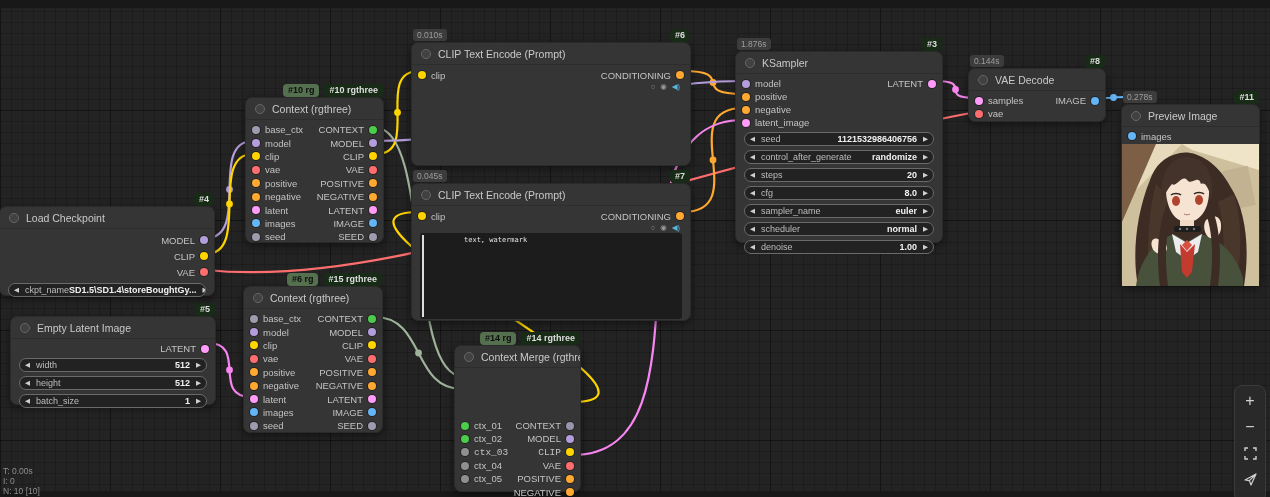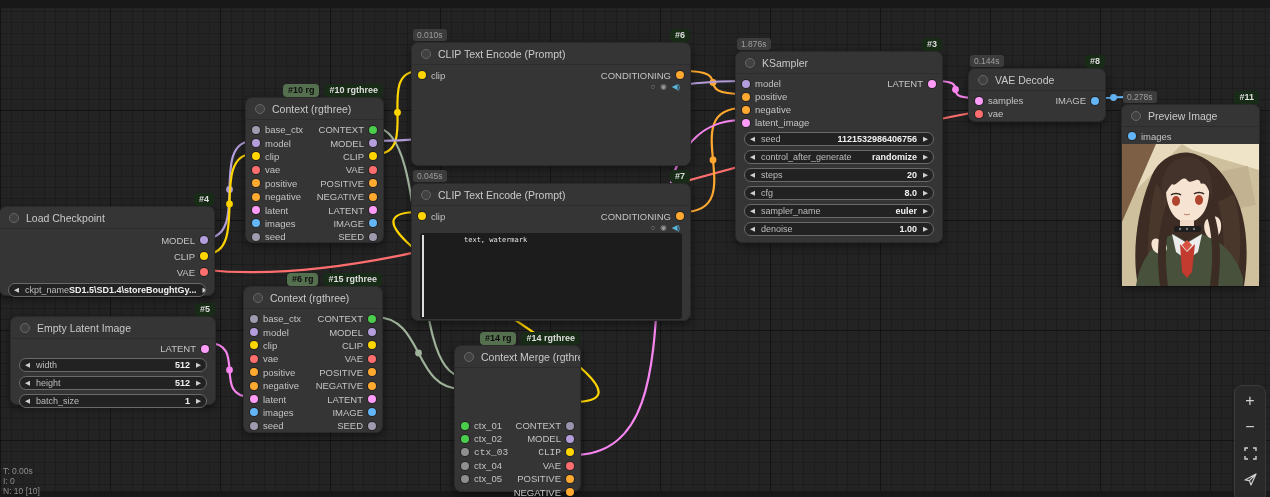--- a/index.html
+++ b/index.html
@@ -596,20 +596,26 @@
           <span class="warr">▶</span>
         </div>
         <div class="widget">
           <span class="warr">◀</span>
           <span class="wname">sampler_name</span>
           <span class="wval">euler</span>
           <span class="warr">▶</span>
         </div>
         <div class="widget">
           <span class="warr">◀</span>
+          <span class="wname">scheduler</span>
+          <span class="wval">normal</span>
+          <span class="warr">▶</span>
+        </div>
+        <div class="widget">
+          <span class="warr">◀</span>
           <span class="wname">denoise</span>
           <span class="wval">1.00</span>
           <span class="warr">▶</span>
         </div>
       </div>
     </div>
     <div class="node" style="left: 968px; top: 68px; width: 138px; height: 54px;">
       <span class="timing">0.144s</span>
       <div class="badges">
         <span class="badge id">#8</span>

